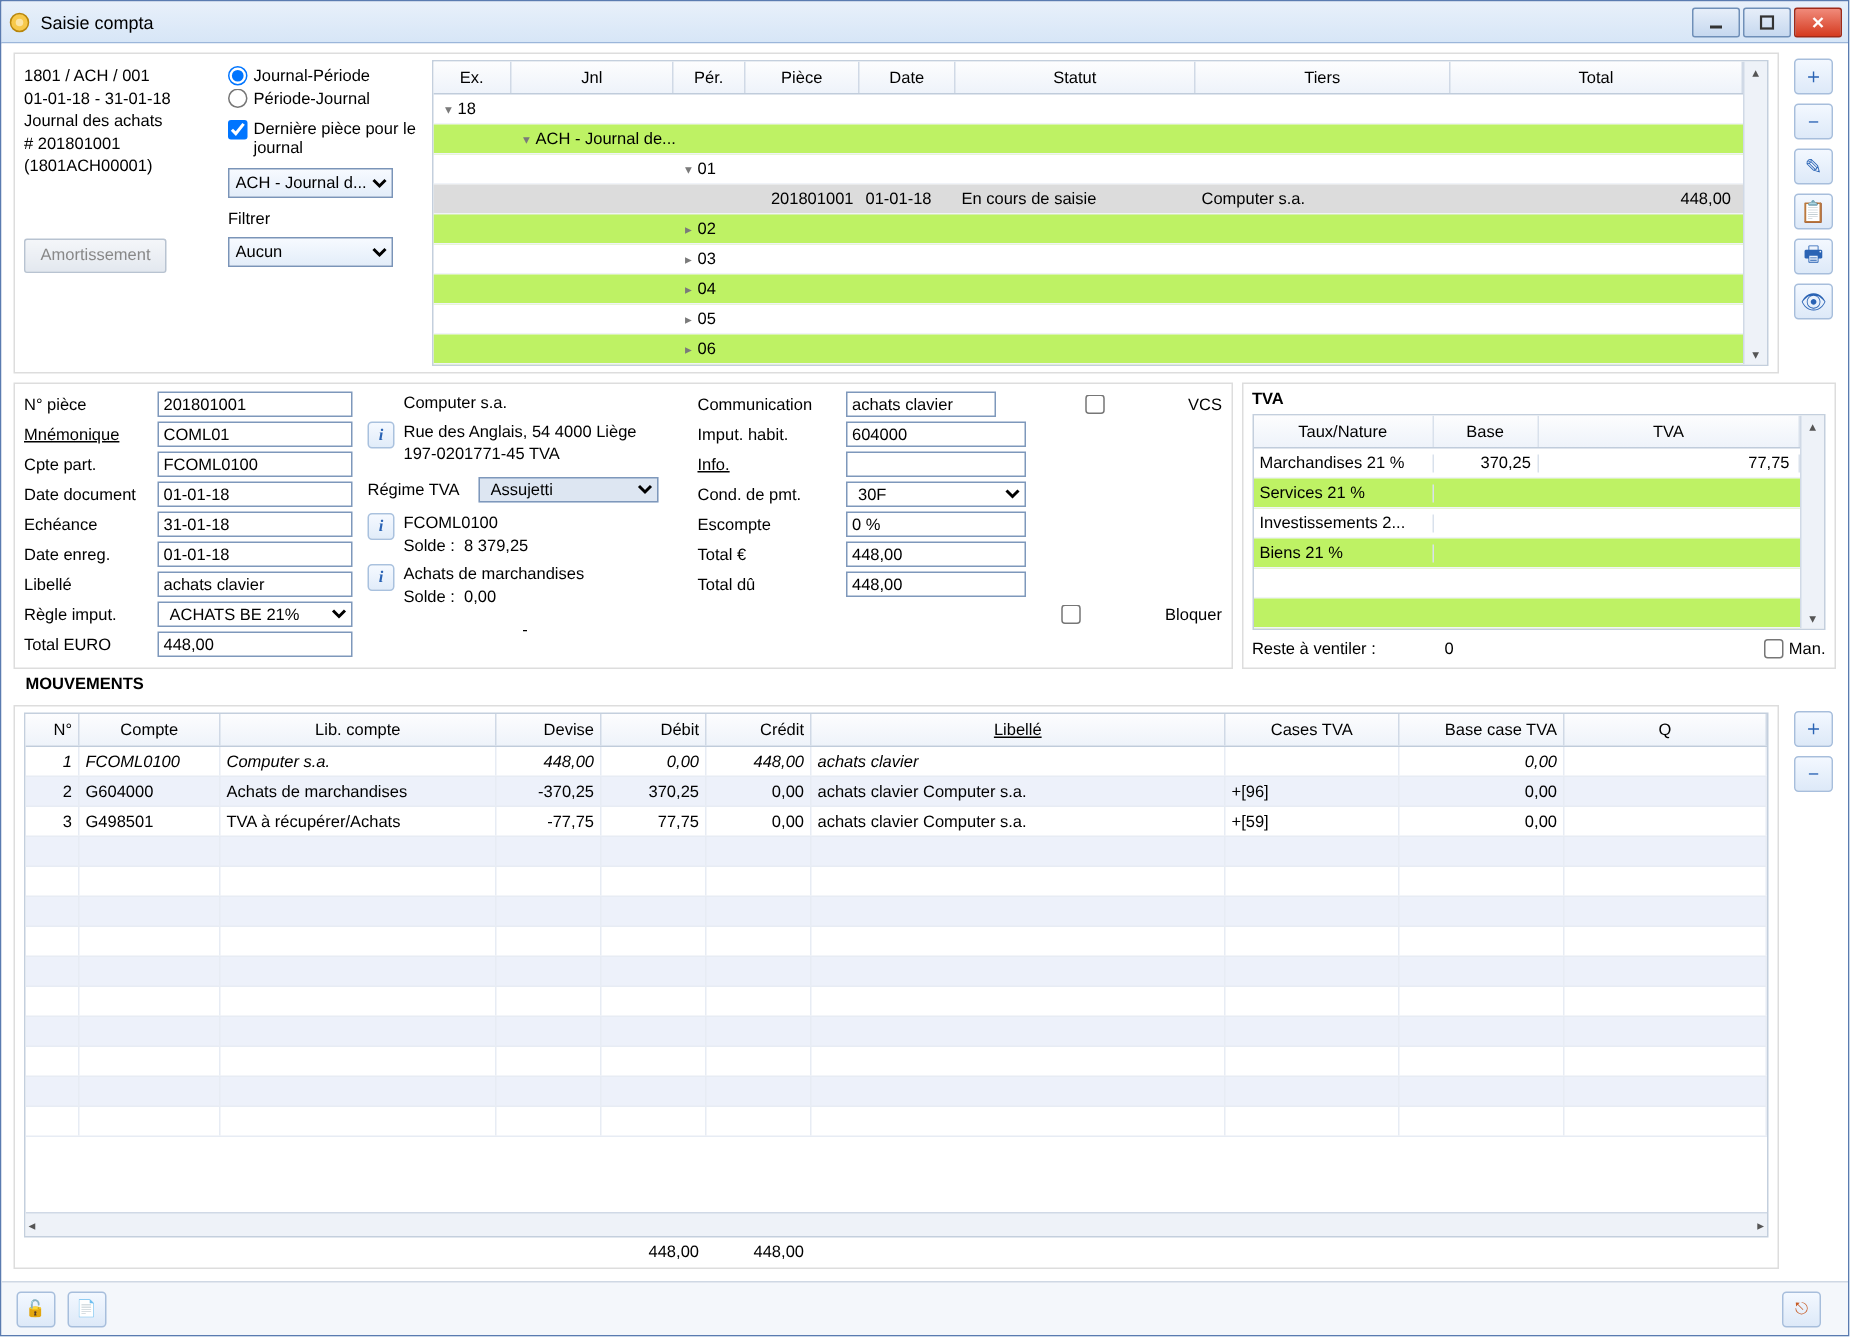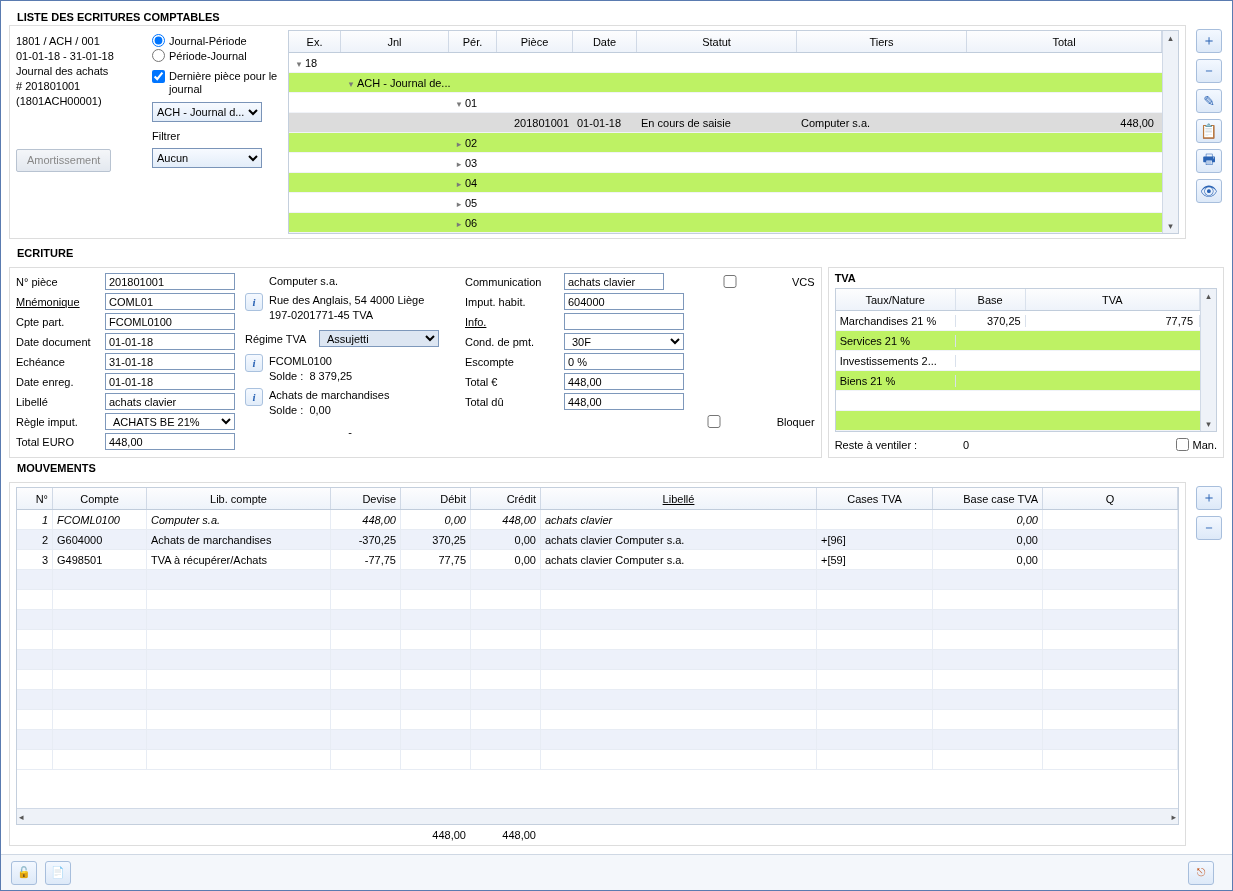--- a/index.html
+++ b/index.html
@@ -251,24 +251,50 @@
     cursor:pointer; color:#2a63b4;
   }
   .footer .exit-btn{ margin-left:auto;}
   .underline{text-decoration:underline;}
 </style>
 </head>
 <body>
 
 <div class="window">
 
+  <div class="titlebar">
+    <span class="app-icon">
+      <svg width="14" height="14" viewBox="0 0 14 14">
+          <circle cx="7" cy="7" r="6" fill="#f7c94b" stroke="#b8860b"></circle>
+          <circle cx="7" cy="7" r="2.5" fill="#fff" opacity="0.5"></circle>
+        </svg>
+    </span>
+    <span class="title">Saisie compta</span>
+    <div class="win-btns">
+      <div class="win-btn">
+          <svg width="10" height="10">
+            <rect x="1" y="7" width="8" height="2" fill="#333"></rect>
+          </svg>
+        </div>
+      <div class="win-btn">
+          <svg width="10" height="10">
+            <rect x="1" y="1" width="8" height="8" fill="none" stroke="#333" stroke-width="1.5"></rect>
+          </svg>
+        </div>
+      <div class="win-btn close">
+          <svg width="10" height="10">
+            <line x1="2" y1="2" x2="8" y2="8" stroke="#fff" stroke-width="1.6"></line>
+            <line x1="8" y1="2" x2="2" y2="8" stroke="#fff" stroke-width="1.6"></line>
+          </svg>
+        </div>
+    </div>
+  </div>
 
   <div class="content">
 
-    <div class="section-title">LISTE DES ECRITURES COMPTABLES</div>
     <div style="display:flex; gap:6px;">
     <div class="top-panel" style="flex:1;">
       <div class="top-left">
         <div>1801 / ACH / 001</div>
         <div>01-01-18 - 31-01-18</div>
         <div>Journal des achats</div>
         <div># 201801001</div>
         <div>(1801ACH00001)</div>
         <div class="amort-btn">Amortissement</div>
       </div>
@@ -370,23 +396,20 @@
           </div>
       <div class="side-btn">
             <span>🖶</span>
           </div>
       <div class="side-btn">
             <span>👁</span>
           </div>
     </div>
     </div>
 
-    <div style="display:flex; gap:6px; margin-top:4px;">
-      <div class="section-title" style="margin-left:8px;">ECRITURE</div>
-    </div>
     <div class="mid-panel">
       <div class="ecriture-box">
 
         <div class="form-col c1">
           <div class="form-row">
               <span class="lbl">N° pièce</span>
               <input type="text" value="201801001" style="">
             </div>
           <div class="form-row">
               <span class="lbl ul">Mnémonique</span>

